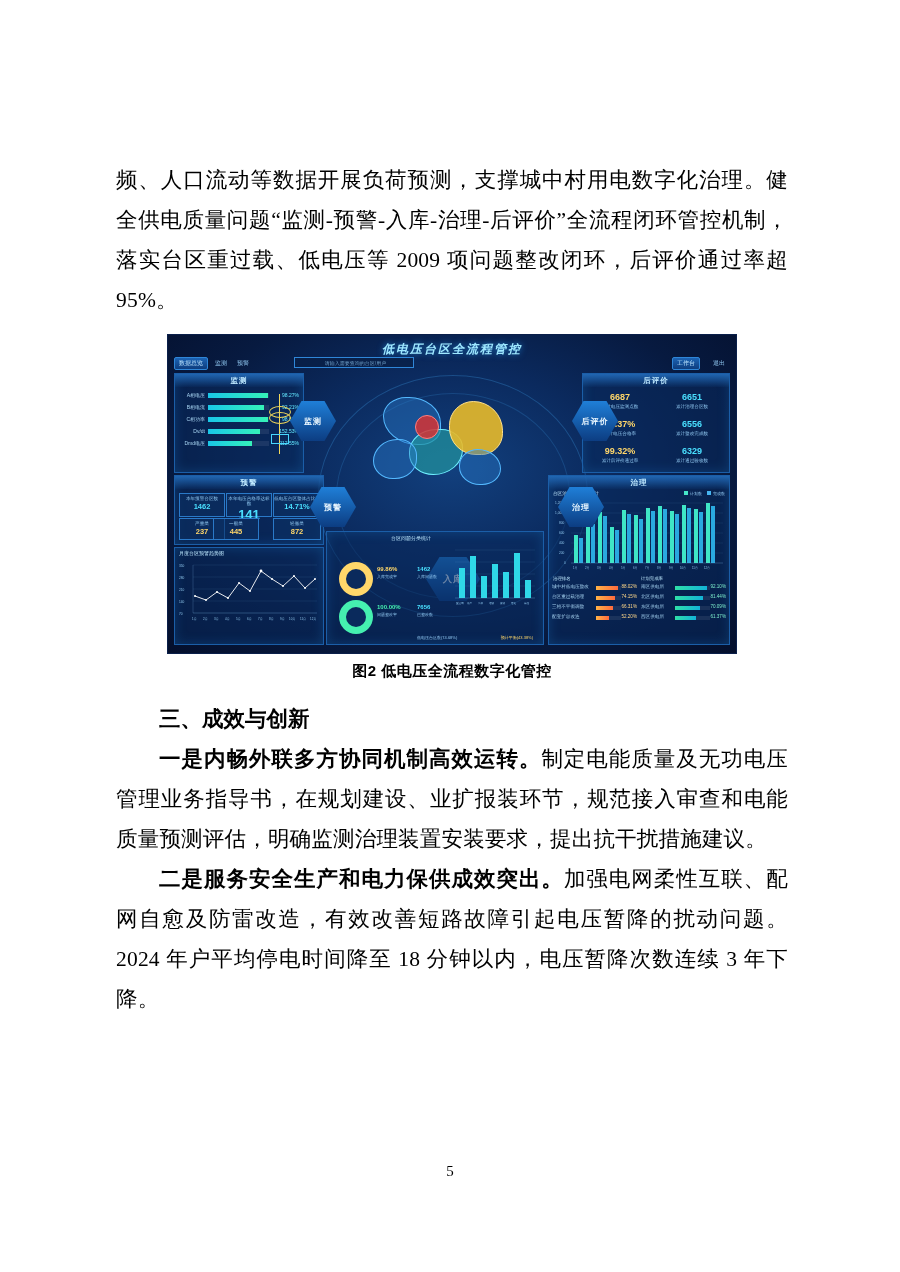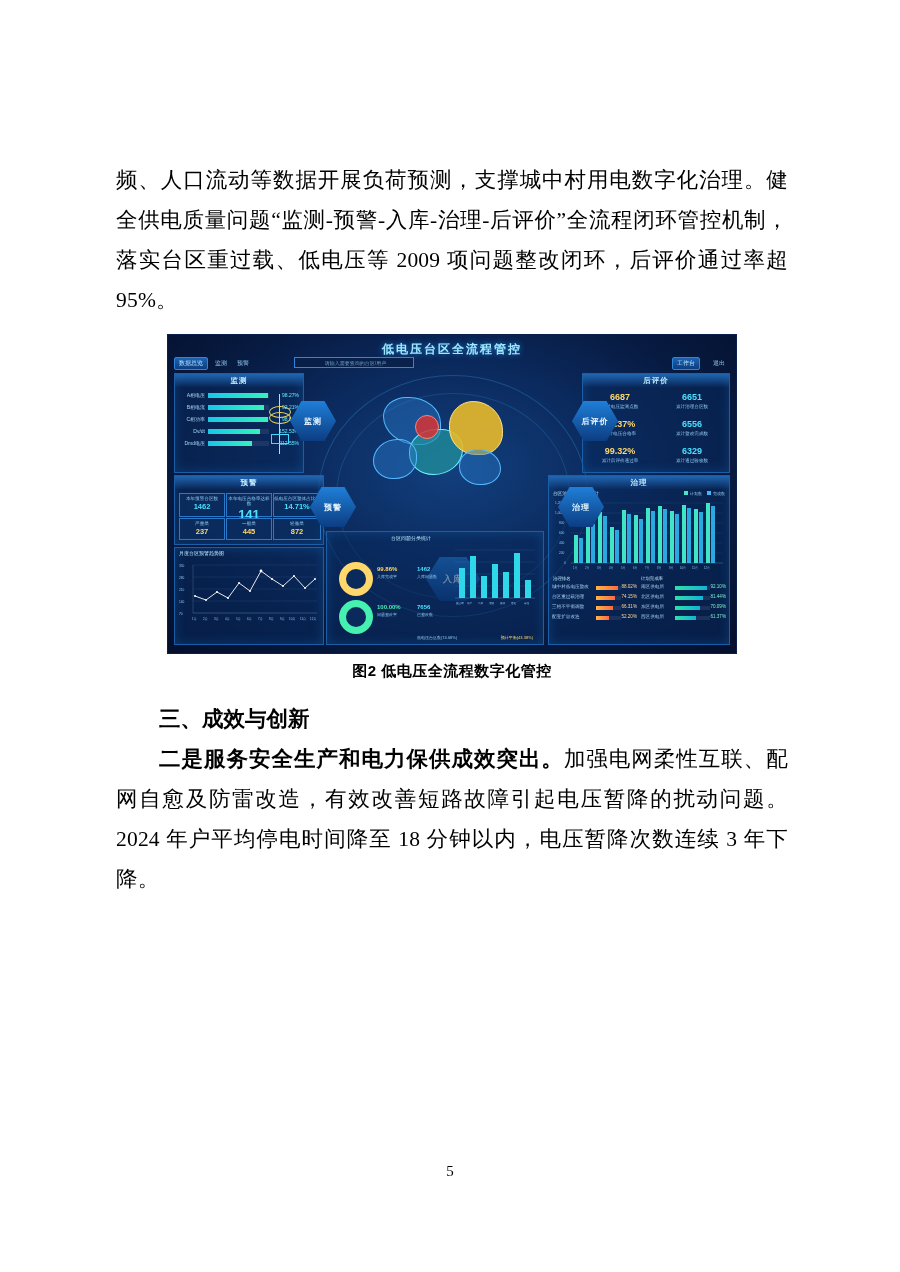--- a/index.html
+++ b/index.html
@@ -85,20 +85,21 @@
   .dash-title {
     position: absolute;
     left: 0; top: 6px; width: 100%;
     text-align: center;
     color: #9fe8ff;
     font-family: "Liberation Sans", sans-serif;
     font-size: 12px;
     font-weight: bold;
     letter-spacing: 2px;
     text-shadow: 0 0 6px #1e7fd0;
+    font-style: italic;
   }
   .dash-topbar {
     position: absolute;
     left: 6px; top: 22px; right: 6px; height: 11px;
   }
   .tab-chip {
     position: absolute;
     top: 0;
     height: 11px;
     line-height: 11px;
@@ -287,21 +288,21 @@
             <span class="stat-num cyan" style="font-size:13px;">141</span>
           </div>
           <div class="stat-box" style="left:98px;top:17px;width:46px;height:22px;">
             <span class="stat-cap">低电压台区整体占比率</span>
             <span class="stat-num cyan" style="font-size:7.5px;">14.71%</span>
           </div>
           <div class="stat-box" style="left:4px;top:42px;width:44px;height:20px;">
             <span class="stat-cap">严重类</span>
             <span class="stat-num" style="font-size:7.5px;">237</span>
           </div>
-          <div class="stat-box" style="left:51px;top:42px;width:44px;height:20px;">
+          <div class="stat-box" style="left:38px;top:42px;width:44px;height:20px;">
             <span class="stat-cap">一般类</span>
             <span class="stat-num" style="font-size:7.5px;">445</span>
           </div>
           <div class="stat-box" style="left:98px;top:42px;width:46px;height:20px;">
             <span class="stat-cap">轻微类</span>
             <span class="stat-num" style="font-size:7.5px;">872</span>
           </div>
         </div>
 
         <div class="panel" style="left:6px; top:212px; width:148px; height:96px;">
@@ -579,20 +580,21 @@
           <div style="position:absolute;right:10px;bottom:4px;font-family:'Liberation Sans',sans-serif;font-size:4px;color:#ffd76a;">预计平衡(43.38%)</div>
           <div style="position:absolute;left:90px;bottom:4px;font-family:'Liberation Sans',sans-serif;font-size:4px;color:#8fc6ef;">低电压台区数(74.68%)</div>
         </div>
 
       </div>
       <div class="fig-caption">图2 低电压全流程数字化管控</div>
     </div>
 
     <h2 class="section-title">三、成效与创新</h2>
 
+    <p class="body-text indent2"><span class="bold-lead">一是内畅外联多方协同机制高效运转。</span><span>制定电能质量及无功电压管理业务指导书，在规划建设、业扩报装环节，规范接入审查和电能质量预测评估，明确监测治理装置安装要求，提出抗干扰措施建议。</span></p>
 
     <p class="body-text indent2"><span class="bold-lead">二是服务安全生产和电力保供成效突出。</span><span>加强电网柔性互联、配网自愈及防雷改造，有效改善短路故障引起电压暂降的扰动问题。2024 年户平均停电时间降至 18 分钟以内，电压暂降次数连续 3 年下降。</span></p>
 
 
   </div>
 
   <div class="page-number">5</div>
 </div>
 
 </body></html>

